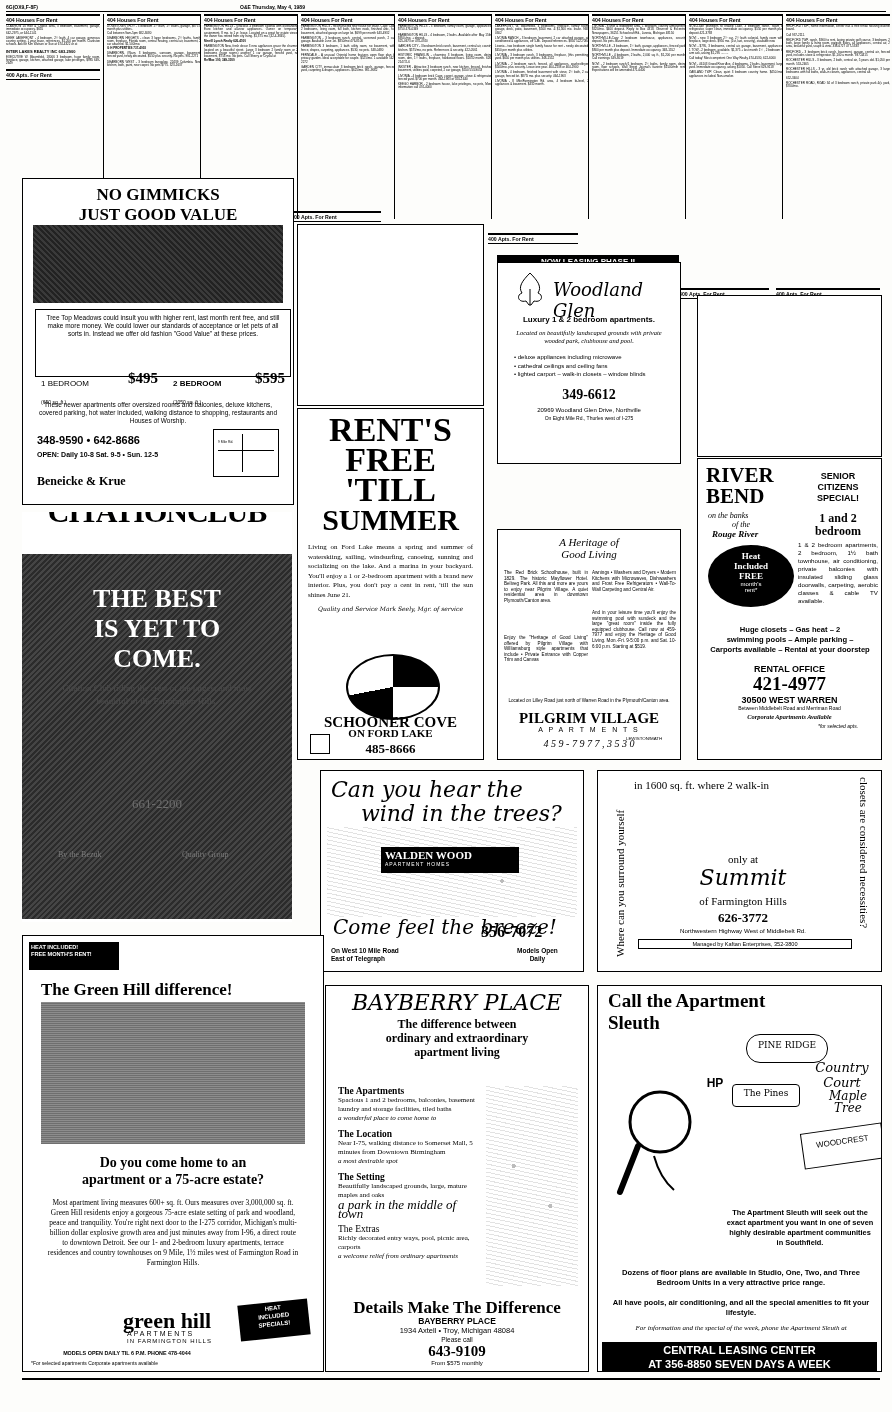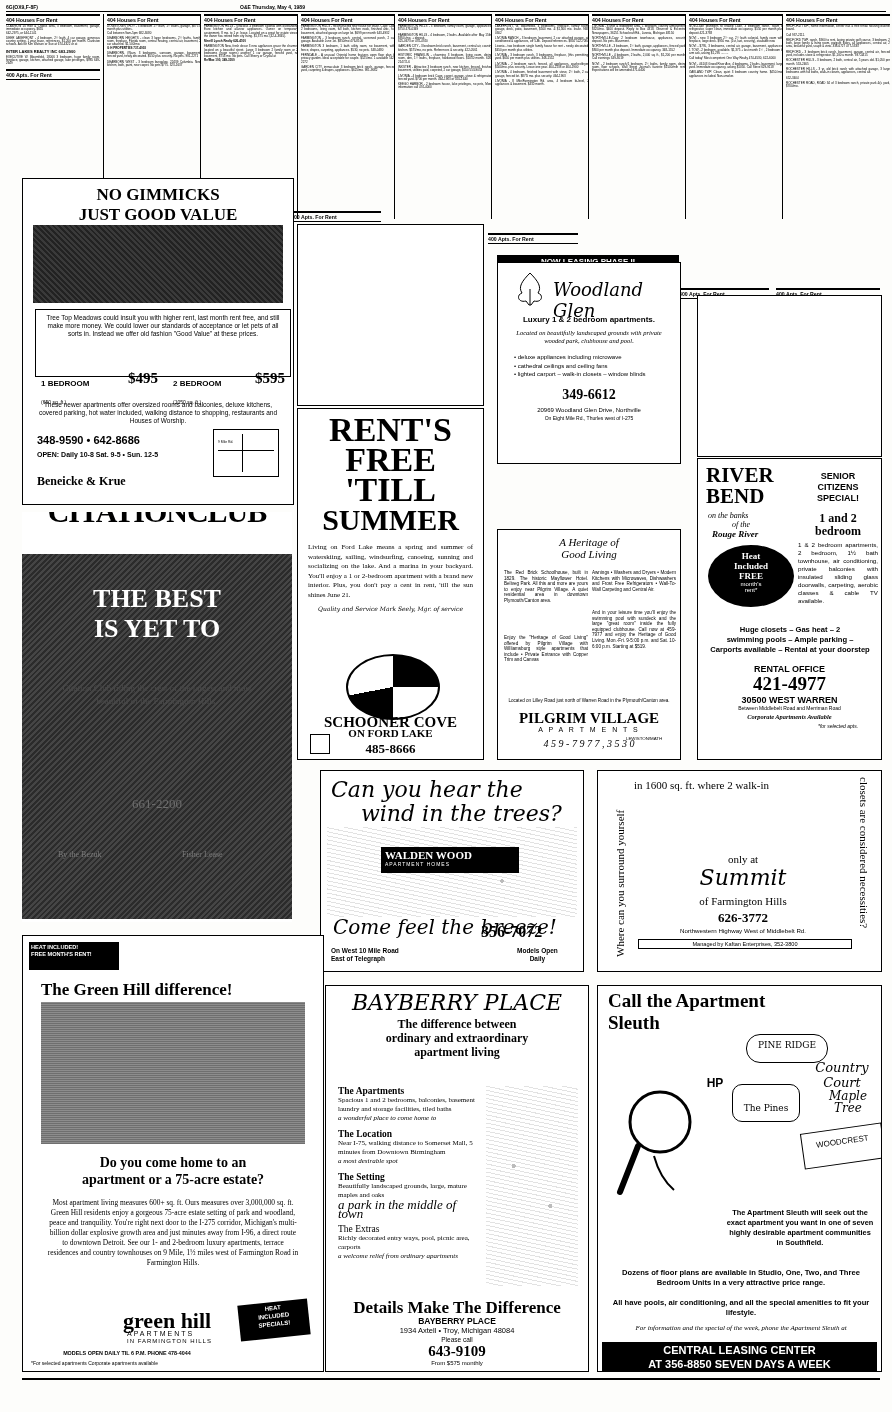--- a/index.html
+++ b/index.html
@@ -140,21 +140,21 @@
   <div class="abs col-head" style="left:776px;top:288px;width:104px;">400 Apts. For Rent</div>
 
   <div class="ad bd2" style="left:22px;top:178px;width:270px;height:325px;">
     <div class="ctr bigserif" style="font-size:17px;margin-top:6px;">NO GIMMICKS</div>
     <div class="ctr bigserif" style="font-size:17px;">JUST GOOD VALUE</div>
     <div class="abs photo" style="left:10px;top:46px;width:250px;height:78px;"></div>
     <div class="abs bd" style="left:12px;top:130px;width:246px;height:58px;padding:4px;">
       <div style="font-size:6.5px;line-height:8px;text-align:center;">Tree Top Meadows could insult you with higher rent, last month rent free, and still make more money. We could lower our standards of acceptance or let pets of all sorts in. Instead we offer old fashion "Good Value" at these prices.</div>
     </div>
     <div class="abs" style="left:18px;top:193px;width:110px;text-align:left;">
-      <span style="font-size:8px;font-weight:bold;">1 BEDROOM</span><br>
+      <span style="font-size:8px;font-weight:normal;">1 BEDROOM</span><br>
       <span style="font-size:5px;">(650 sq. ft.)</span>
     </div>
     <div class="abs bigserif" style="left:105px;top:191px;font-size:15px;">$495</div>
     <div class="abs" style="left:150px;top:193px;width:110px;">
       <span style="font-size:8px;font-weight:bold;">2 BEDROOM</span><br>
       <span style="font-size:5px;">(1050 sq. ft.)</span>
     </div>
     <div class="abs bigserif" style="left:232px;top:191px;font-size:15px;">$595</div>
     <div class="abs" style="left:14px;top:222px;width:242px;font-size:6.5px;line-height:8px;text-align:center;">These newer apartments offer oversized rooms and balconies, deluxe kitchens, covered parking, hot water included, walking distance to shopping, restaurants and Houses of Worship.</div>
     <div class="abs" style="left:14px;top:255px;font-size:11px;font-weight:bold;">348-9590 • 642-8686</div>
@@ -288,24 +288,25 @@
     <div class="abs" style="left:120px;top:264px;font-size:5px;font-style:italic;">*for selected apts.</div>
   </div>
 
   <div class="ad" style="left:22px;top:512px;width:270px;height:410px;border:none;">
     <div class="ctr serif" style="font-size:0;line-height:0;">
       <span class="bigserif" style="font-size:30px;letter-spacing:-1px;">CITATION</span><span class="bigserif" style="font-size:30px;letter-spacing:-1px;">CLUB</span>
     </div>
     <div class="abs photo2" style="left:0;top:42px;width:270px;height:365px;">
       <div class="abs ctr wht bigserif" style="left:0;top:30px;width:100%;font-size:26px;line-height:30px;">THE BEST</div>
       <div class="abs ctr wht bigserif" style="left:0;top:60px;width:100%;font-size:26px;line-height:30px;">IS YET TO</div>
+      <div class="abs ctr wht bigserif" style="left:0;top:90px;width:100%;font-size:26px;line-height:30px;">COME.</div>
       <div class="abs ctr serif" style="left:30px;top:128px;width:210px;font-size:9px;line-height:13px;color:#4a4a4a;">Citation Club riding the crest of the largest and most beautiful of the Farmington Hills.</div>
       <div class="abs ctr serif" style="left:0;top:242px;width:100%;font-size:13px;color:#6d6d6d;">661-2200</div>
       <div class="abs serif" style="left:36px;top:296px;font-size:8px;color:#7a7a7a;">By the Bezuk</div>
-      <div class="abs serif" style="left:160px;top:296px;font-size:8px;color:#7a7a7a;">Fisher Lease</div>
+      <div class="abs serif" style="left:160px;top:296px;font-size:8px;color:#7a7a7a;">Quality Group</div>
     </div>
   </div>
 
   <div class="ad bd2" style="left:320px;top:770px;width:262px;height:200px;">
     <div class="abs script" style="left:10px;top:6px;font-size:22px;">Can you hear the</div>
     <div class="abs script" style="left:40px;top:30px;font-size:22px;">wind in the trees?</div>
     <div class="abs sketch" style="left:6px;top:56px;width:250px;height:90px;"></div>
     <div class="abs blk" style="left:60px;top:76px;width:130px;height:22px;padding:2px 4px;">
       <div class="wht bigserif" style="font-size:11px;">WALDEN WOOD</div>
       <div class="wht" style="font-size:5px;letter-spacing:1px;">APARTMENT HOMES</div>
@@ -391,21 +392,21 @@
     <div class="abs ctr bigserif" style="left:0;top:357px;width:100%;font-size:15px;">643-9109</div>
     <div class="abs ctr" style="left:0;top:374px;width:100%;font-size:6px;">From $575 monthly</div>
   </div>
 
   <div class="ad bd2" style="left:597px;top:985px;width:283px;height:385px;">
     <div class="abs serif" style="left:10px;top:4px;font-size:19px;font-weight:bold;">Call the Apartment</div>
     <div class="abs serif" style="left:10px;top:26px;font-size:19px;font-weight:bold;">Sleuth</div>
     <div class="abs" style="left:8px;top:46px;width:268px;height:170px;">
       <div class="abs ctr bd" style="left:140px;top:2px;width:80px;height:22px;border-radius:14px;font-size:9px;padding-top:5px;font-family:'DejaVu Serif',serif;">PINE RIDGE</div>
       <div class="abs ctr script" style="left:196px;top:28px;width:80px;font-size:13px;">Country Court</div>
-      <div class="abs ctr bd" style="left:126px;top:52px;width:66px;height:18px;border-radius:10px;font-size:9px;padding-top:18px;font-family:'DejaVu Serif',serif;">The Pines</div>
+      <div class="abs ctr bd" style="left:126px;top:52px;width:66px;height:18px;border-radius:4px;font-size:9px;padding-top:3px;font-family:'DejaVu Serif',serif;">The Pines</div>
       <div class="abs ctr script" style="left:214px;top:58px;width:56px;font-size:12px;line-height:12px;">Maple Tree</div>
       <div class="abs ctr bd" style="left:196px;top:96px;width:80px;height:26px;font-size:8px;padding-top:8px;transform:rotate(-8deg);">WOODCREST</div>
       <div class="abs ctr" style="left:96px;top:44px;width:26px;font-size:12px;font-weight:bold;">HP</div>
       <div class="abs" style="left:8px;top:50px;width:110px;height:118px;">
         <svg width="110" height="118" viewBox="0 0 110 118">
             <circle cx="46" cy="40" r="30" fill="none" stroke="#000" stroke-width="3"></circle>
             <path d="M24 64 L6 110" stroke="#000" stroke-width="6" stroke-linecap="round"></path>
             <path d="M40 74 Q46 96 60 108" fill="none" stroke="#000" stroke-width="2"></path>
           </svg>
       </div>

